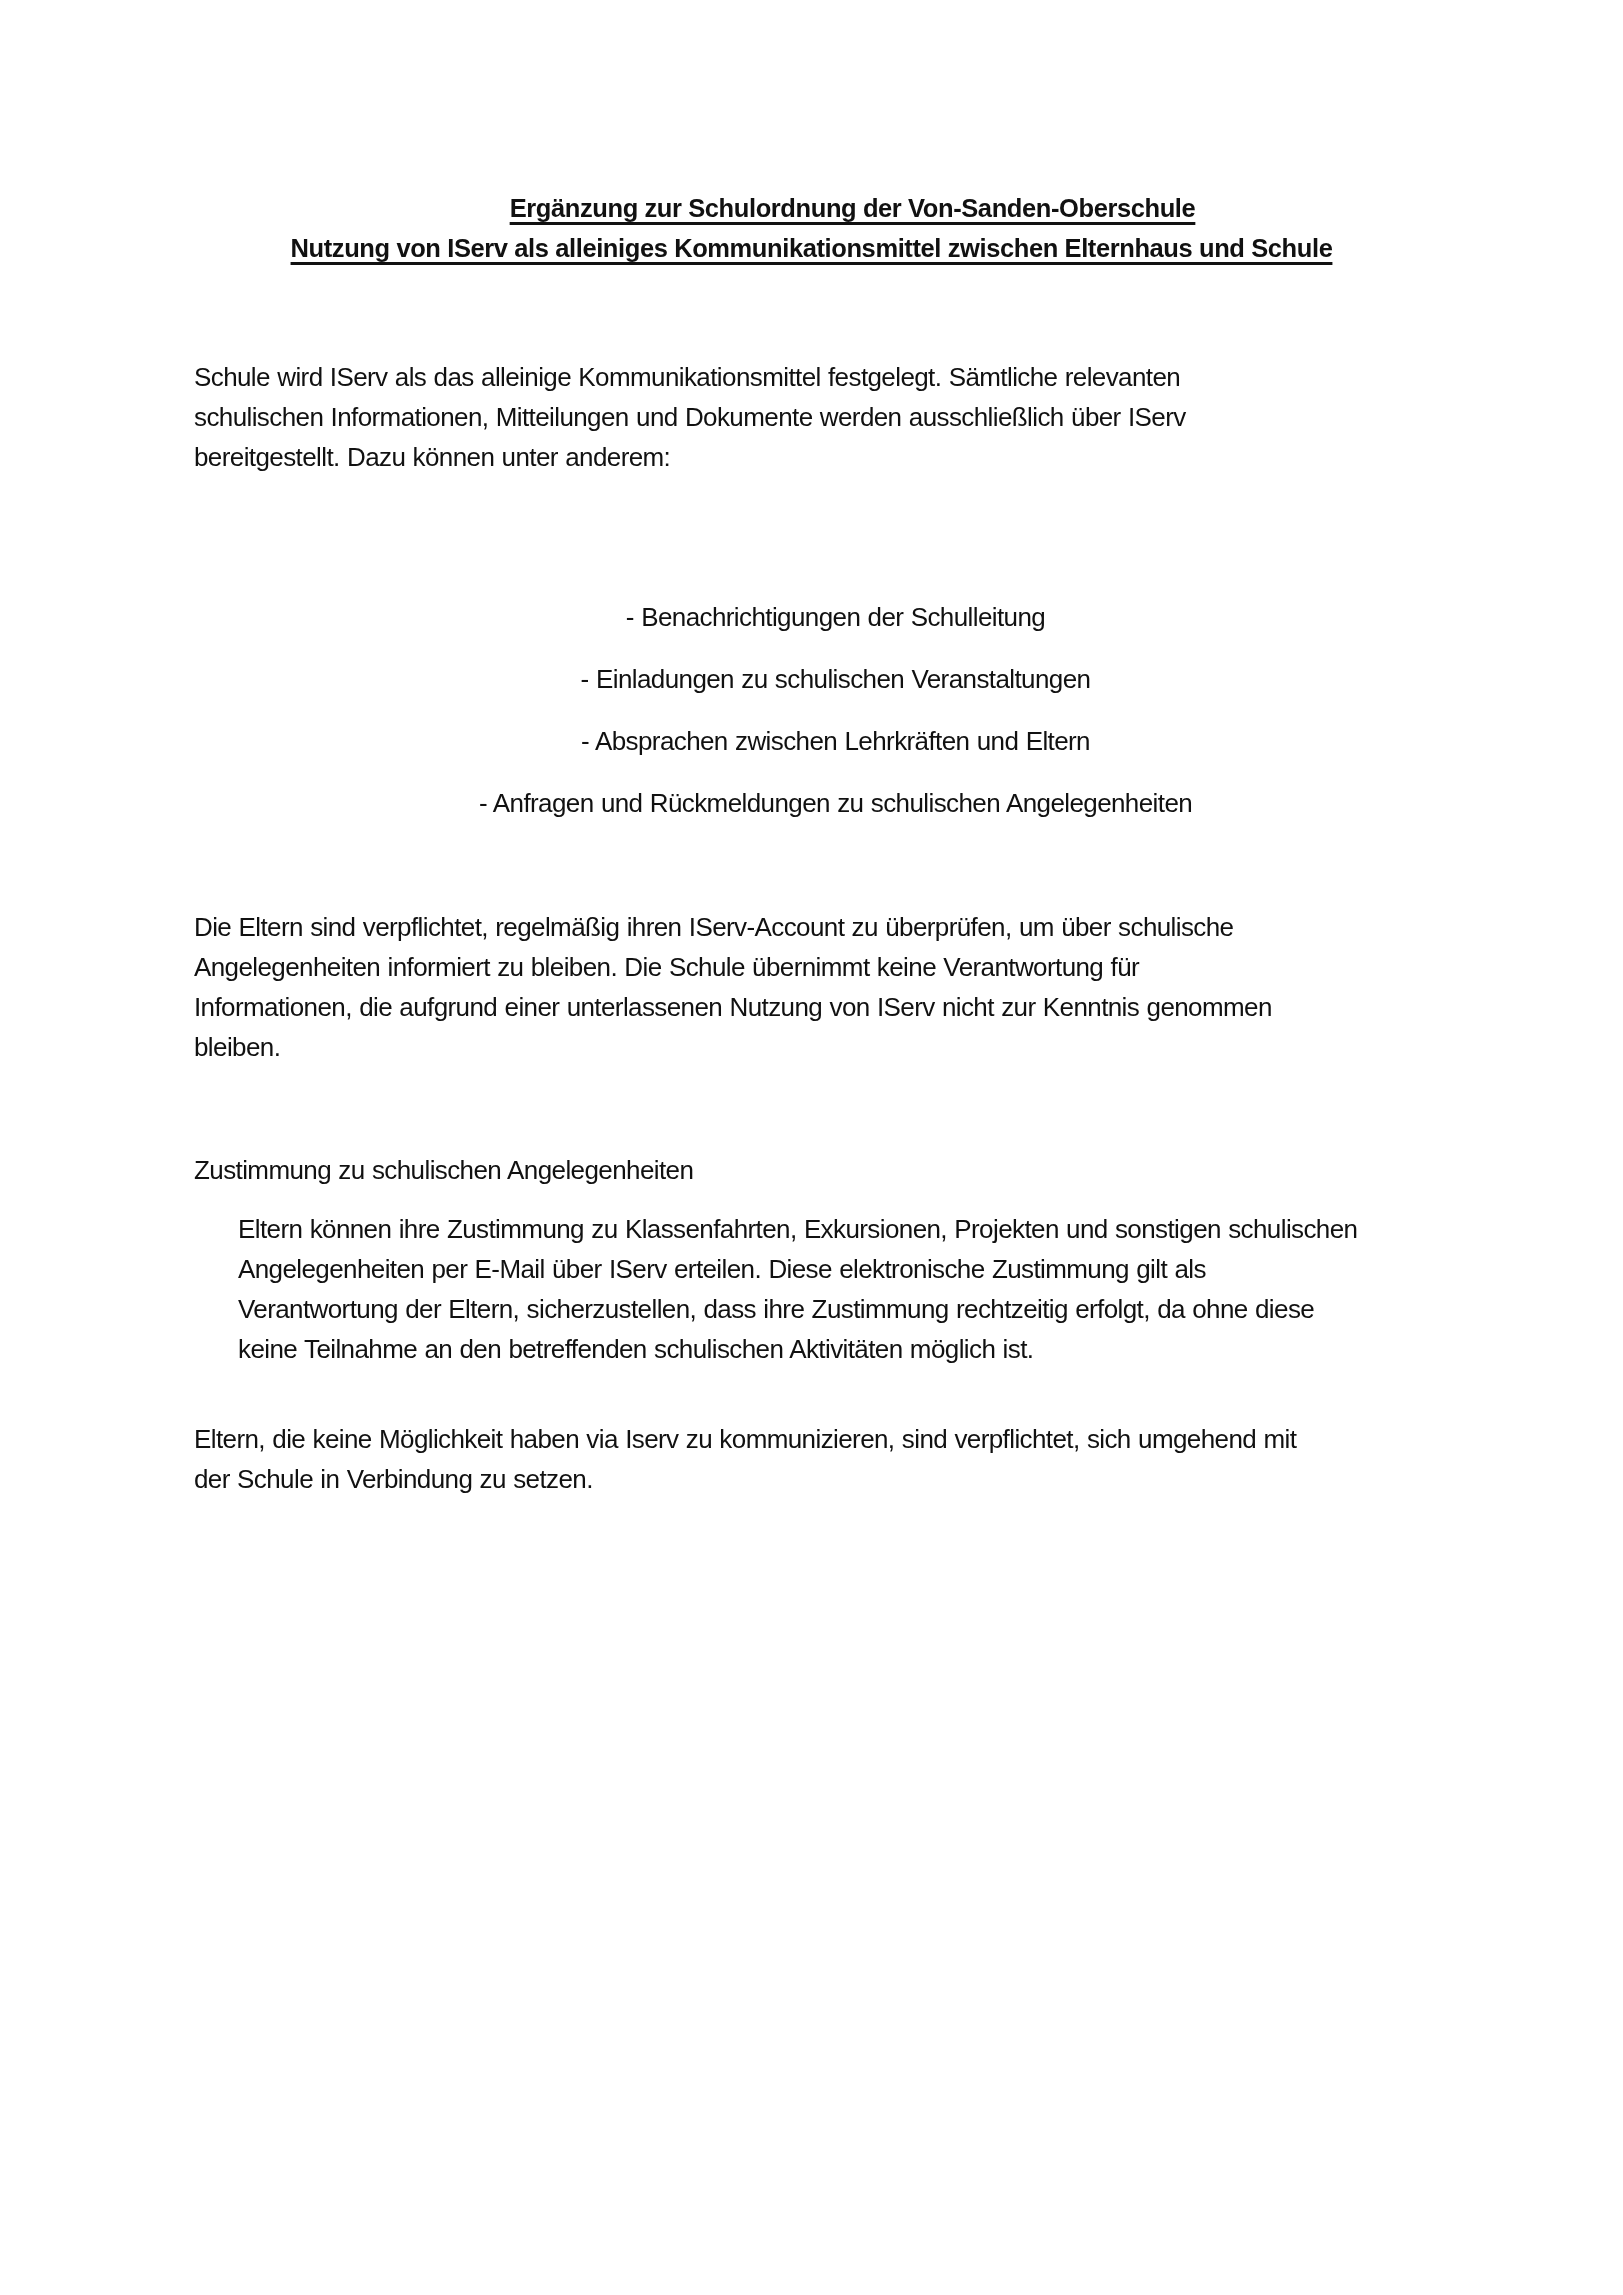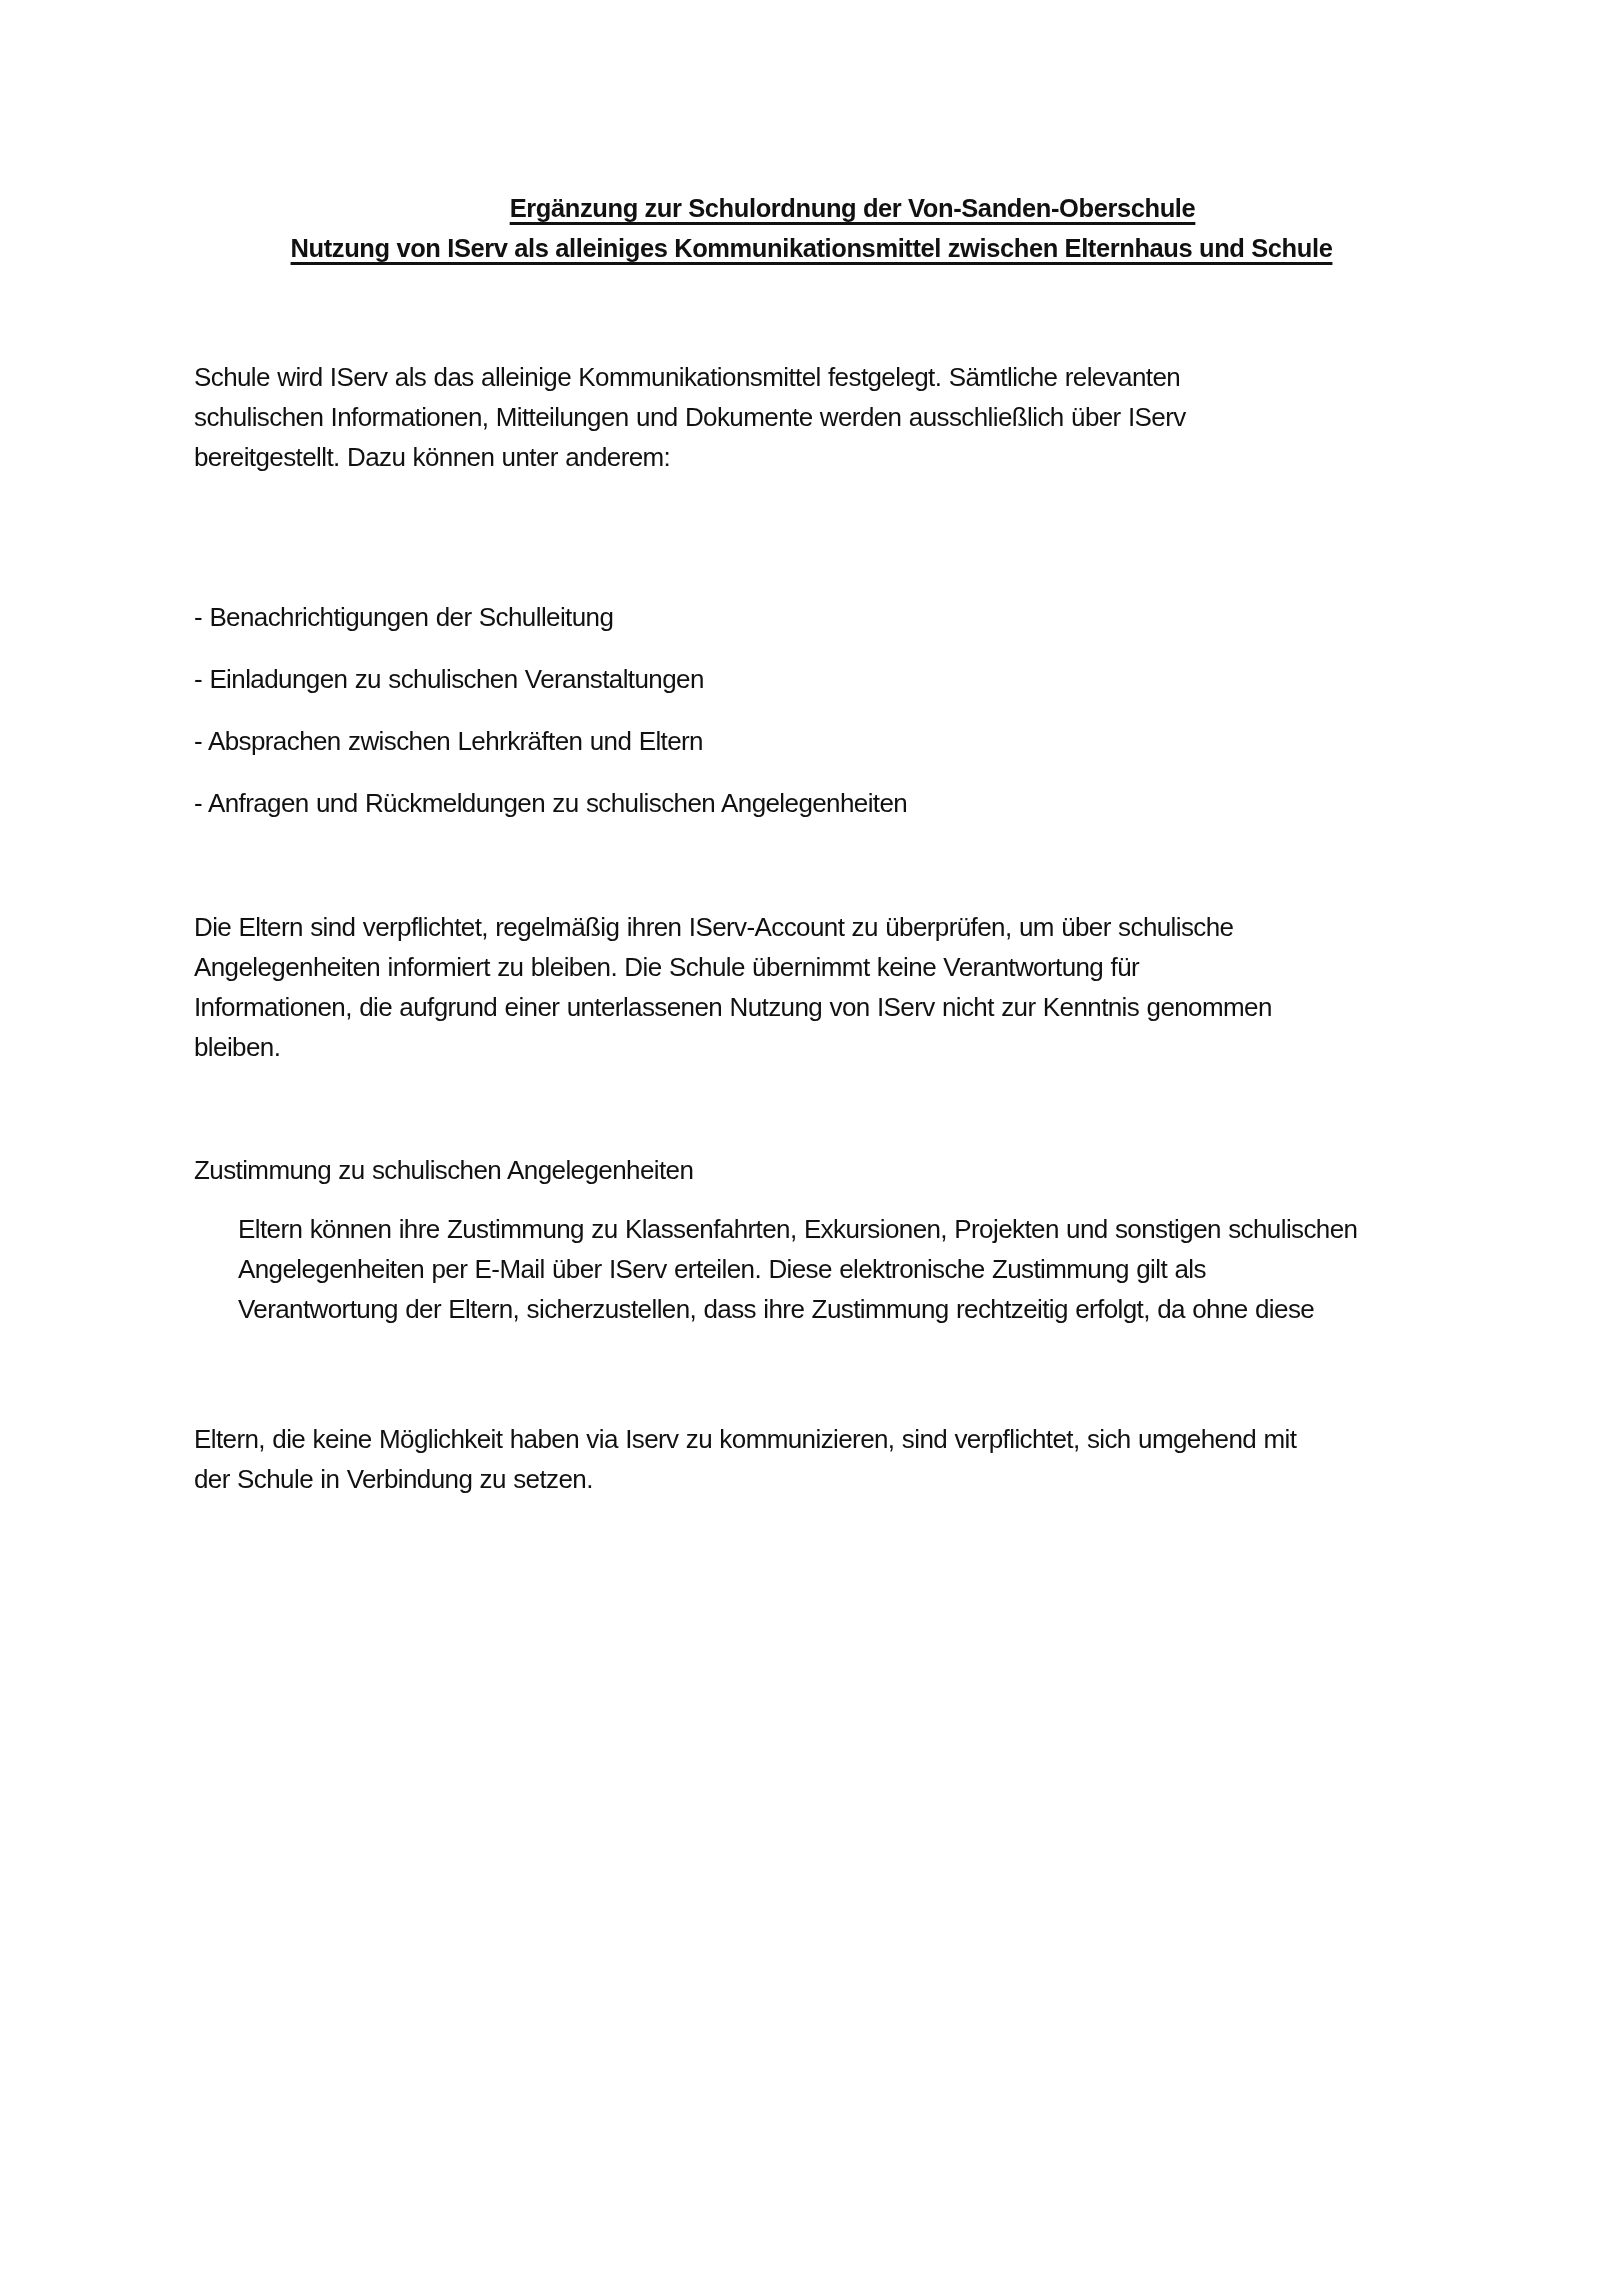--- a/index.html
+++ b/index.html
@@ -50,20 +50,21 @@
       display: block;
       white-space: nowrap;
     }
     #intro { top: 357px; }
     #list { top: 597px; }
     #list .li {
       display: block;
       white-space: nowrap;
       height: 62px;
       line-height: 40px;
+      text-align: center;
     }
     #duty { top: 907px; }
     #consent-heading { top: 1150px; }
     #consent { top: 1209px; margin-left: 44px; }
     #closing { top: 1419px; }
   </style>
 </head>
 <body>
 
 <div class="page">
@@ -92,20 +93,21 @@
   </div>
 
   <div class="block" id="consent-heading">
     <span class="ln">Zustimmung zu schulischen Angelegenheiten</span>
   </div>
 
   <div class="block" id="consent">
     <span class="ln">Eltern können ihre Zustimmung zu Klassenfahrten, Exkursionen, Projekten und sonstigen schulischen</span>
     <span class="ln">Angelegenheiten per E-Mail über IServ erteilen. Diese elektronische Zustimmung gilt als</span>
     <span class="ln">Verantwortung der Eltern, sicherzustellen, dass ihre Zustimmung rechtzeitig erfolgt, da ohne diese</span>
+    <span class="ln">keine Teilnahme an den betreffenden schulischen Aktivitäten möglich ist.</span>
   </div>
 
   <div class="block" id="closing">
     <span class="ln">Eltern, die keine Möglichkeit haben via Iserv zu kommunizieren, sind verpflichtet, sich umgehend mit</span>
     <span class="ln">der Schule in Verbindung zu setzen.</span>
   </div>
 
 </div>
 
 

